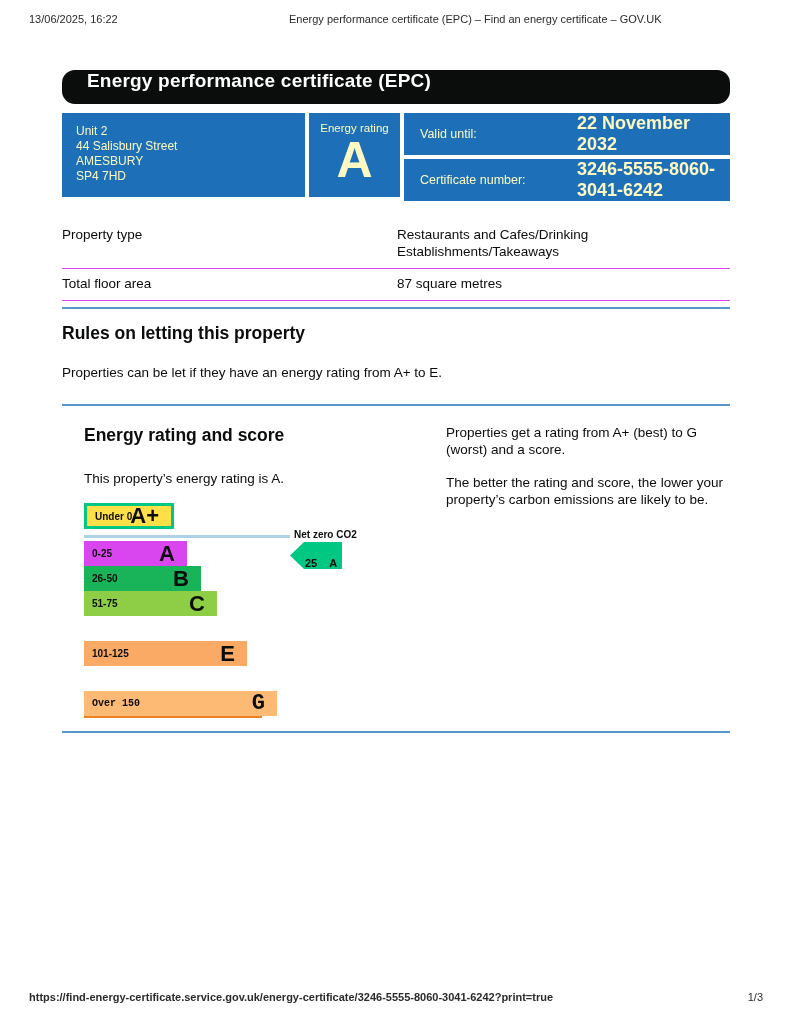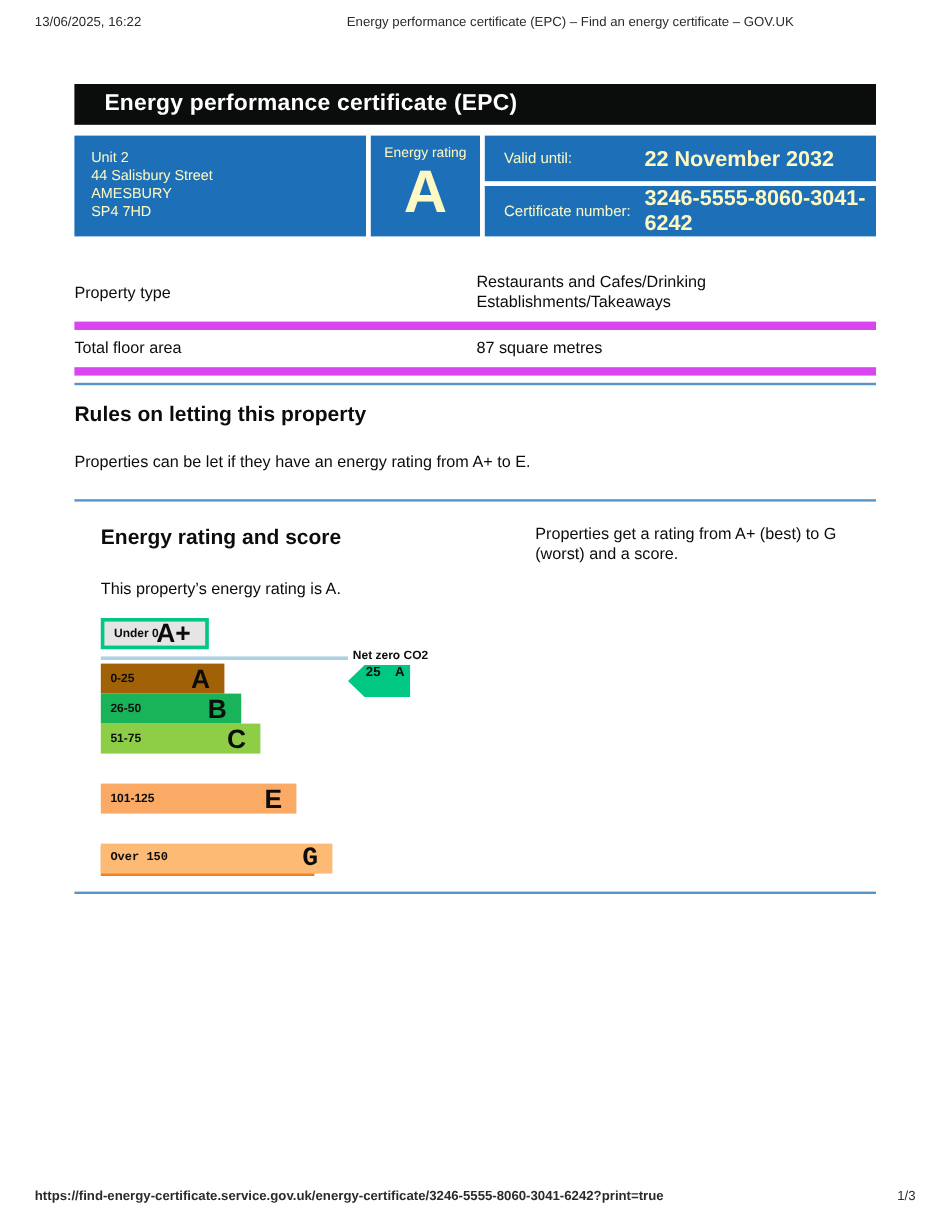--- a/index.html
+++ b/index.html
@@ -16,39 +16,39 @@
   .ph-title { position:absolute; left:289px; top:0; white-space:nowrap; }
   .print-footer { top:991px; }
   .pf-url { position:absolute; left:29px; top:0; white-space:nowrap;font-weight:bold; }
   .pf-page { position:absolute; right:30px; top:0; }
 
   .content { position:absolute; left:62px; top:70px; width:668px; }
 
   
   .banner {
     background:#0b0c0c; color:#ffffff; height:34px;
-    display:flex; align-items:center; padding-left:25px;
-    font-size:19px; font-weight:bold; letter-spacing:0.2px;
+    display:flex; padding-left:25px;
+    font-size:19px; font-weight:bold; letter-spacing:0.2px;border-radius:13px;
   }
 
   
   .summary { display:flex; gap:4px; margin-top:9px; height:84px; }
   .bluebox { background:#1d70b8; color:#fef9c3; }
   .addr-box { width:243px; padding:11px 14px; font-size:12px; line-height:15px; }
   .rating-box { width:91px; text-align:center; padding-top:9px; }
   .rating-box .er-label { font-size:11.5px; }
   .rating-box .er-big { font-size:50px; font-weight:bold; line-height:52px; }
   .vstack { flex:1; display:flex; flex-direction:column; gap:4px; }
-  .vrow { flex:1; display:flex; align-items:center; font-size:12.5px; }
+  .vrow { flex:1; display:flex; align-items:center; font-size:12.5px;gap:40px; }
   .vrow .lbl { margin-left:16px; width:117px; flex:none; }
   .vrow .val { font-weight:bold; font-size:18px; }
 
   
   .dl { margin-top:23px; font-size:13.5px; line-height:17px; }
-  .drow { display:flex; border-bottom:7px solid #d946ef; padding:6px 0 8px;align-items:center; }
+  .drow { display:flex; border-bottom:1px solid #d946ef; padding:6px 0 8px; }
   .drow .dt { width:335px; flex:none; }
   .drow .dd { width:333px; }
 
   .bluerule { border:0; height:2px; background:#5694ca; }
   .rule-1 { margin-top:6px; }
   .rule-2 { margin-top:23px; }
   .rule-3 { margin-top:15px; }
 
   h2.section-h { font-size:17.5px; font-weight:bold; margin-top:14px; }
   .para { font-size:13.5px; line-height:17px; margin-top:20px; }
@@ -71,21 +71,21 @@
   }
   .band-aplus { top:0; height:26px; }
   .band-a { top:38px; } .band-b { top:63px; } .band-c { top:88px; }
   .band-d { top:113px; } .band-e { top:138px; } .band-f { top:163px; }
   .band-g { top:188px; }
   .netzero-line { position:absolute; left:0; top:32px; width:206px; height:3px; background:#aed2e4; }
   .netzero-label { position:absolute; left:210px; top:26px; font-size:10px; font-weight:bold; white-space:nowrap; }
   .marker {
     position:absolute; left:206px; top:39px; width:52px; height:27px;
     clip-path:polygon(0% 50%, 27% 0%, 100% 0%, 100% 100%, 27% 100%);
-    display:flex; align-items:flex-start; justify-content:center; gap:12px;
+    display:flex; align-items:flex-end; justify-content:center; gap:12px;
     font-size:11px; font-weight:bold; padding-left:10px;
   }
 </style>
 </head>
 <body>
 
 <div class="print-header">
   <span class="ph-date">13/06/2025, 16:22</span>
   <span class="ph-title">Energy performance certificate (EPC) – Find an energy certificate – GOV.UK</span>
 </div>
@@ -136,29 +136,29 @@
   <p class="para">Properties can be let if they have an energy rating from A+ to E.</p>
 
   <hr class="bluerule rule-2">
 
   <div class="rating-section">
     <div class="rs-left">
       <h2 class="section-h">Energy rating and score</h2>
       <p class="para intro">This property’s energy rating is A.</p>
 
       <div class="epc-chart">
-        <div class="band band-aplus" style="width: 90px; background: #e5e5e5; border: 3px solid rgb(0, 199, 129);">
+        <div class="band band-aplus" style="width: 90px; background: #fde047; border: 3px solid rgb(0, 199, 129);">
           <span class="band-range">Under 0</span>
           <span class="band-grade">A+</span>
         </div>
 
         <div class="netzero-line" style="background: rgb(174, 210, 228);"></div>
         <div class="netzero-label">Net zero CO2</div>
 
-        <div class="band band-a" style="width: 103px; background: #a16207;">
+        <div class="band band-a" style="width: 103px; background: #d946ef;">
           <span class="band-range">0-25</span>
           <span class="band-grade">A</span>
         </div>
         <div class="band band-b" style="width: 117px; background: rgb(25, 180, 89);">
           <span class="band-range">26-50</span>
           <span class="band-grade">B</span>
         </div>
         <div class="band band-c" style="width: 133px; background: rgb(141, 206, 70);">
           <span class="band-range">51-75</span>
           <span class="band-grade">C</span>
@@ -178,20 +178,21 @@
 
         <div class="marker" style="background: rgb(0, 199, 129);">
           <span>25</span>
           <span>A</span>
         </div>
       </div>
     </div>
 
     <div class="rs-right">
       <p class="sp">Properties get a rating from A+ (best) to G (worst) and a score.</p>
+      <p class="sp">The better the rating and score, the lower your property’s carbon emissions are likely to be.</p>
     </div>
   </div>
 
   <hr class="bluerule rule-3">
 </div>
 
 <div class="print-footer">
   <span class="pf-url">https://find-energy-certificate.service.gov.uk/energy-certificate/3246-5555-8060-3041-6242?print=true</span>
   <span class="pf-page">1/3</span>
 </div>

